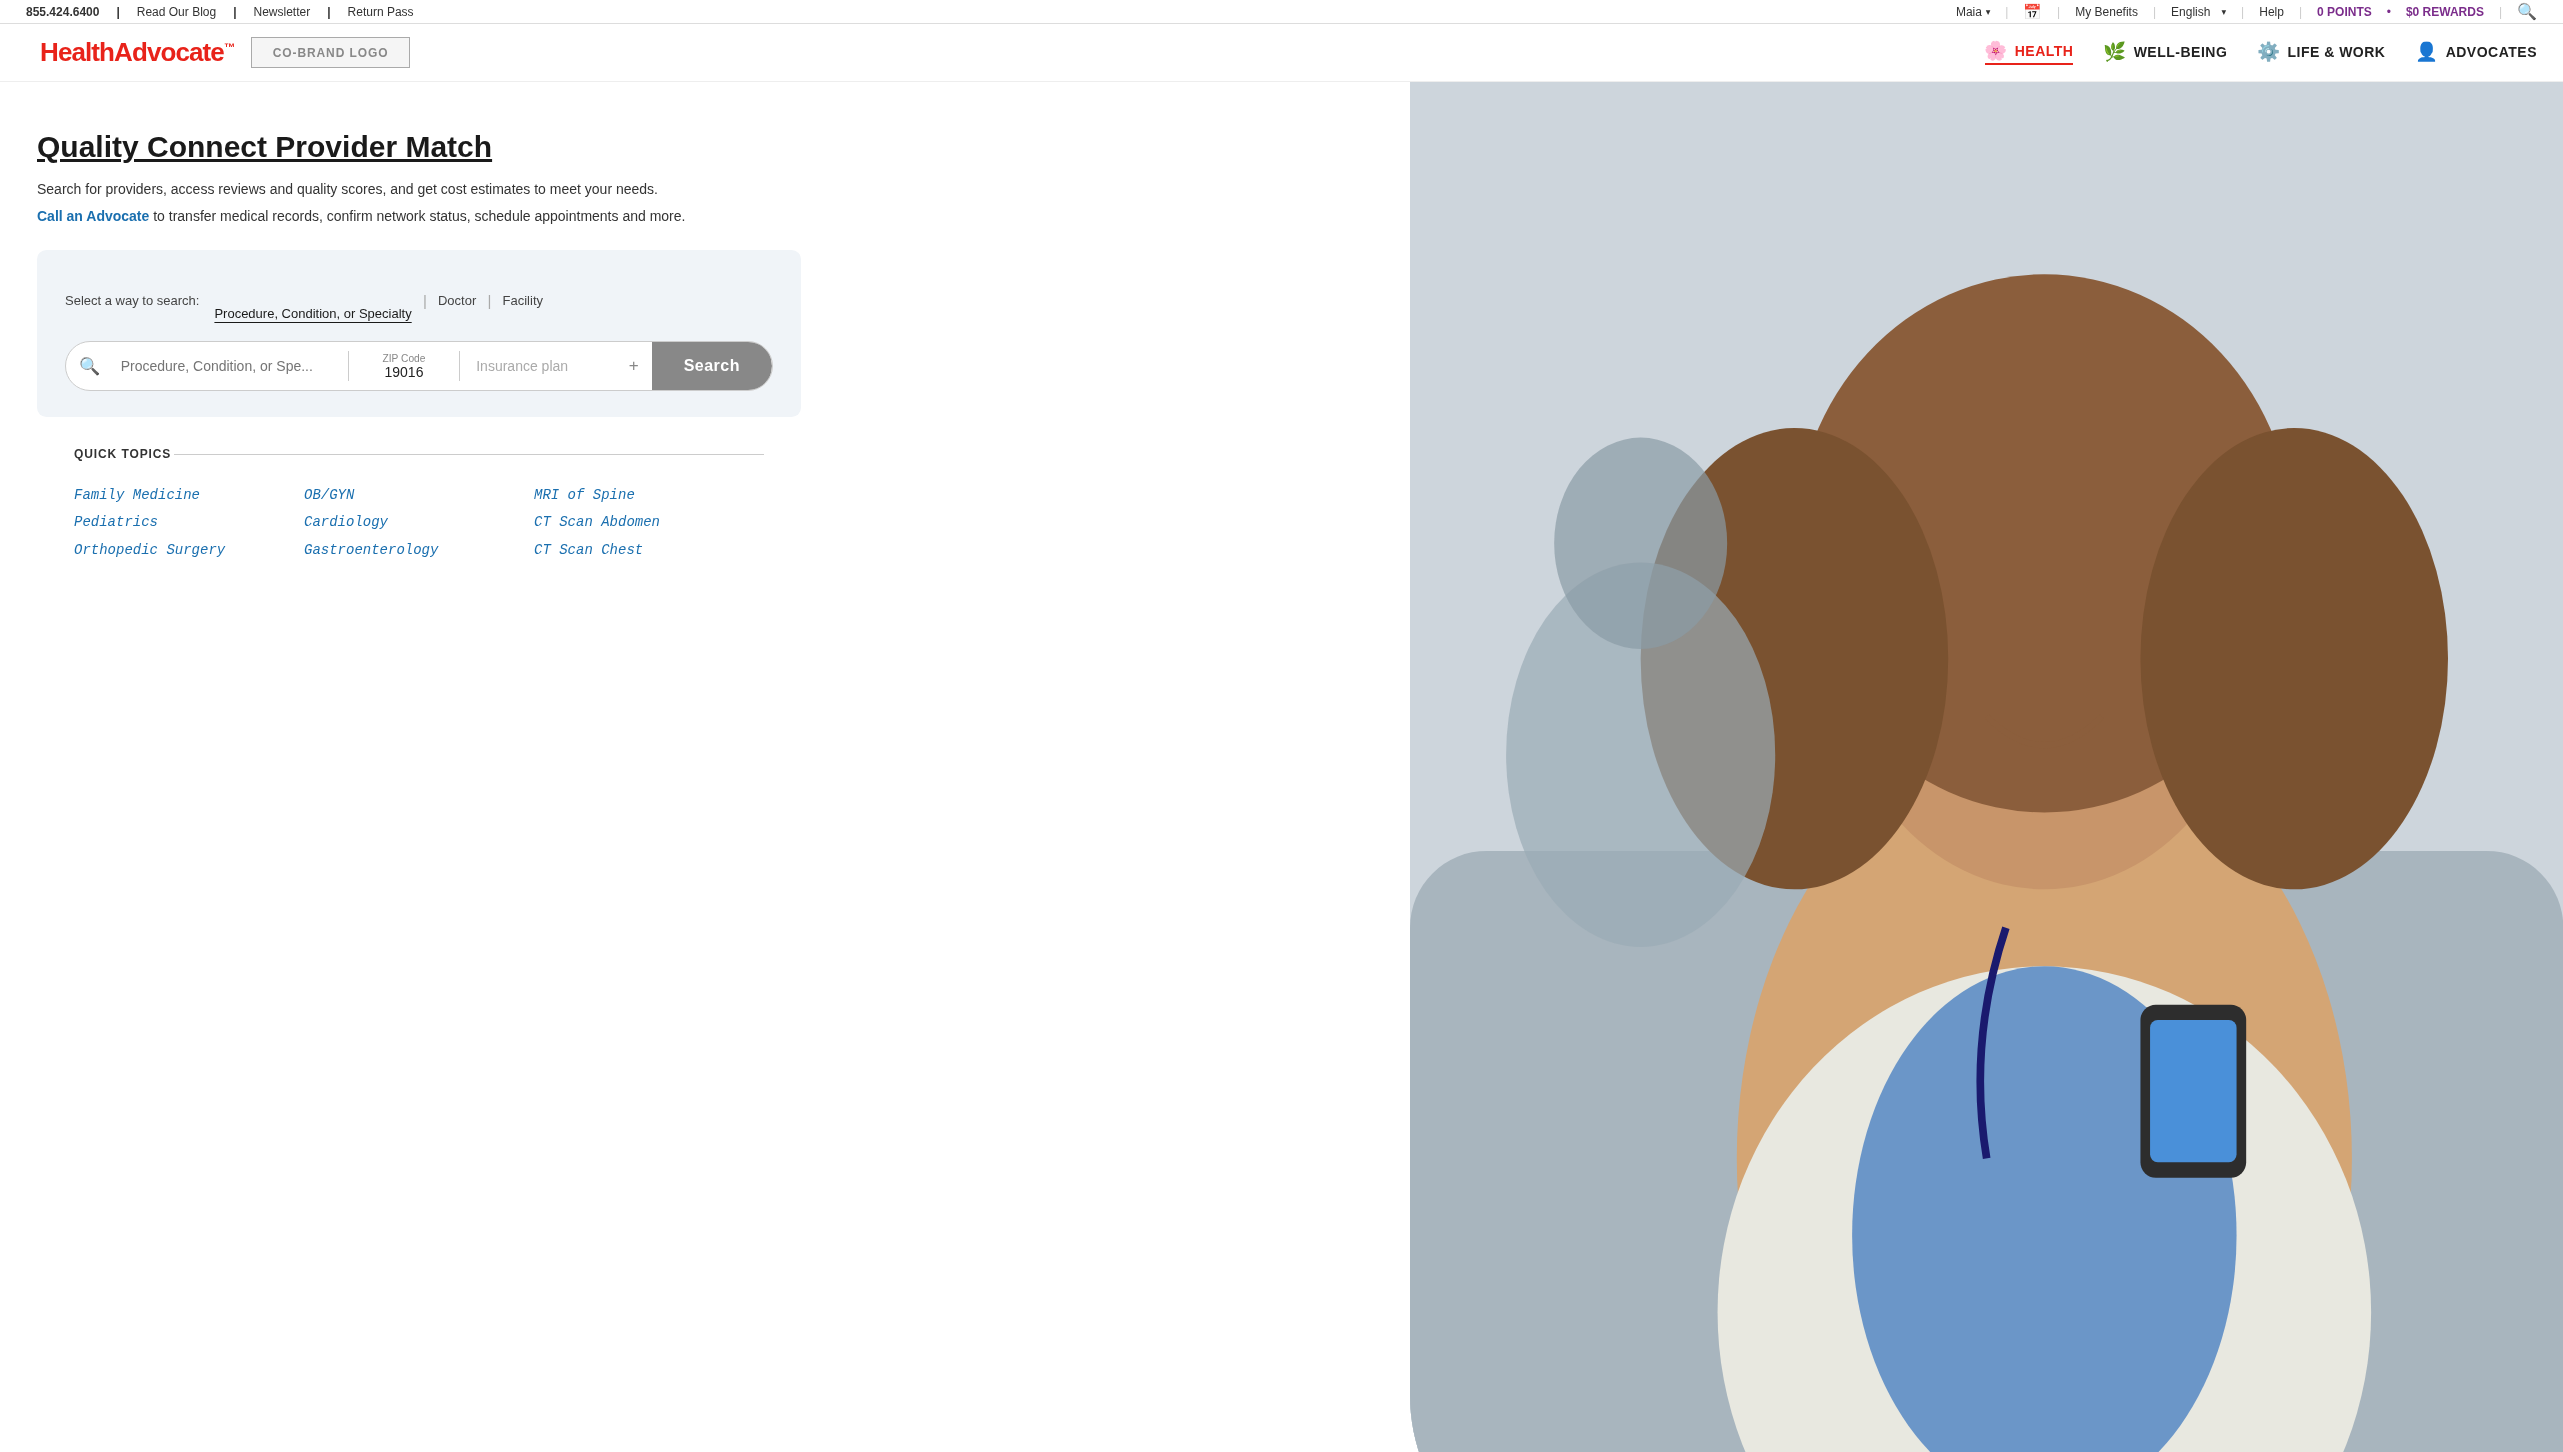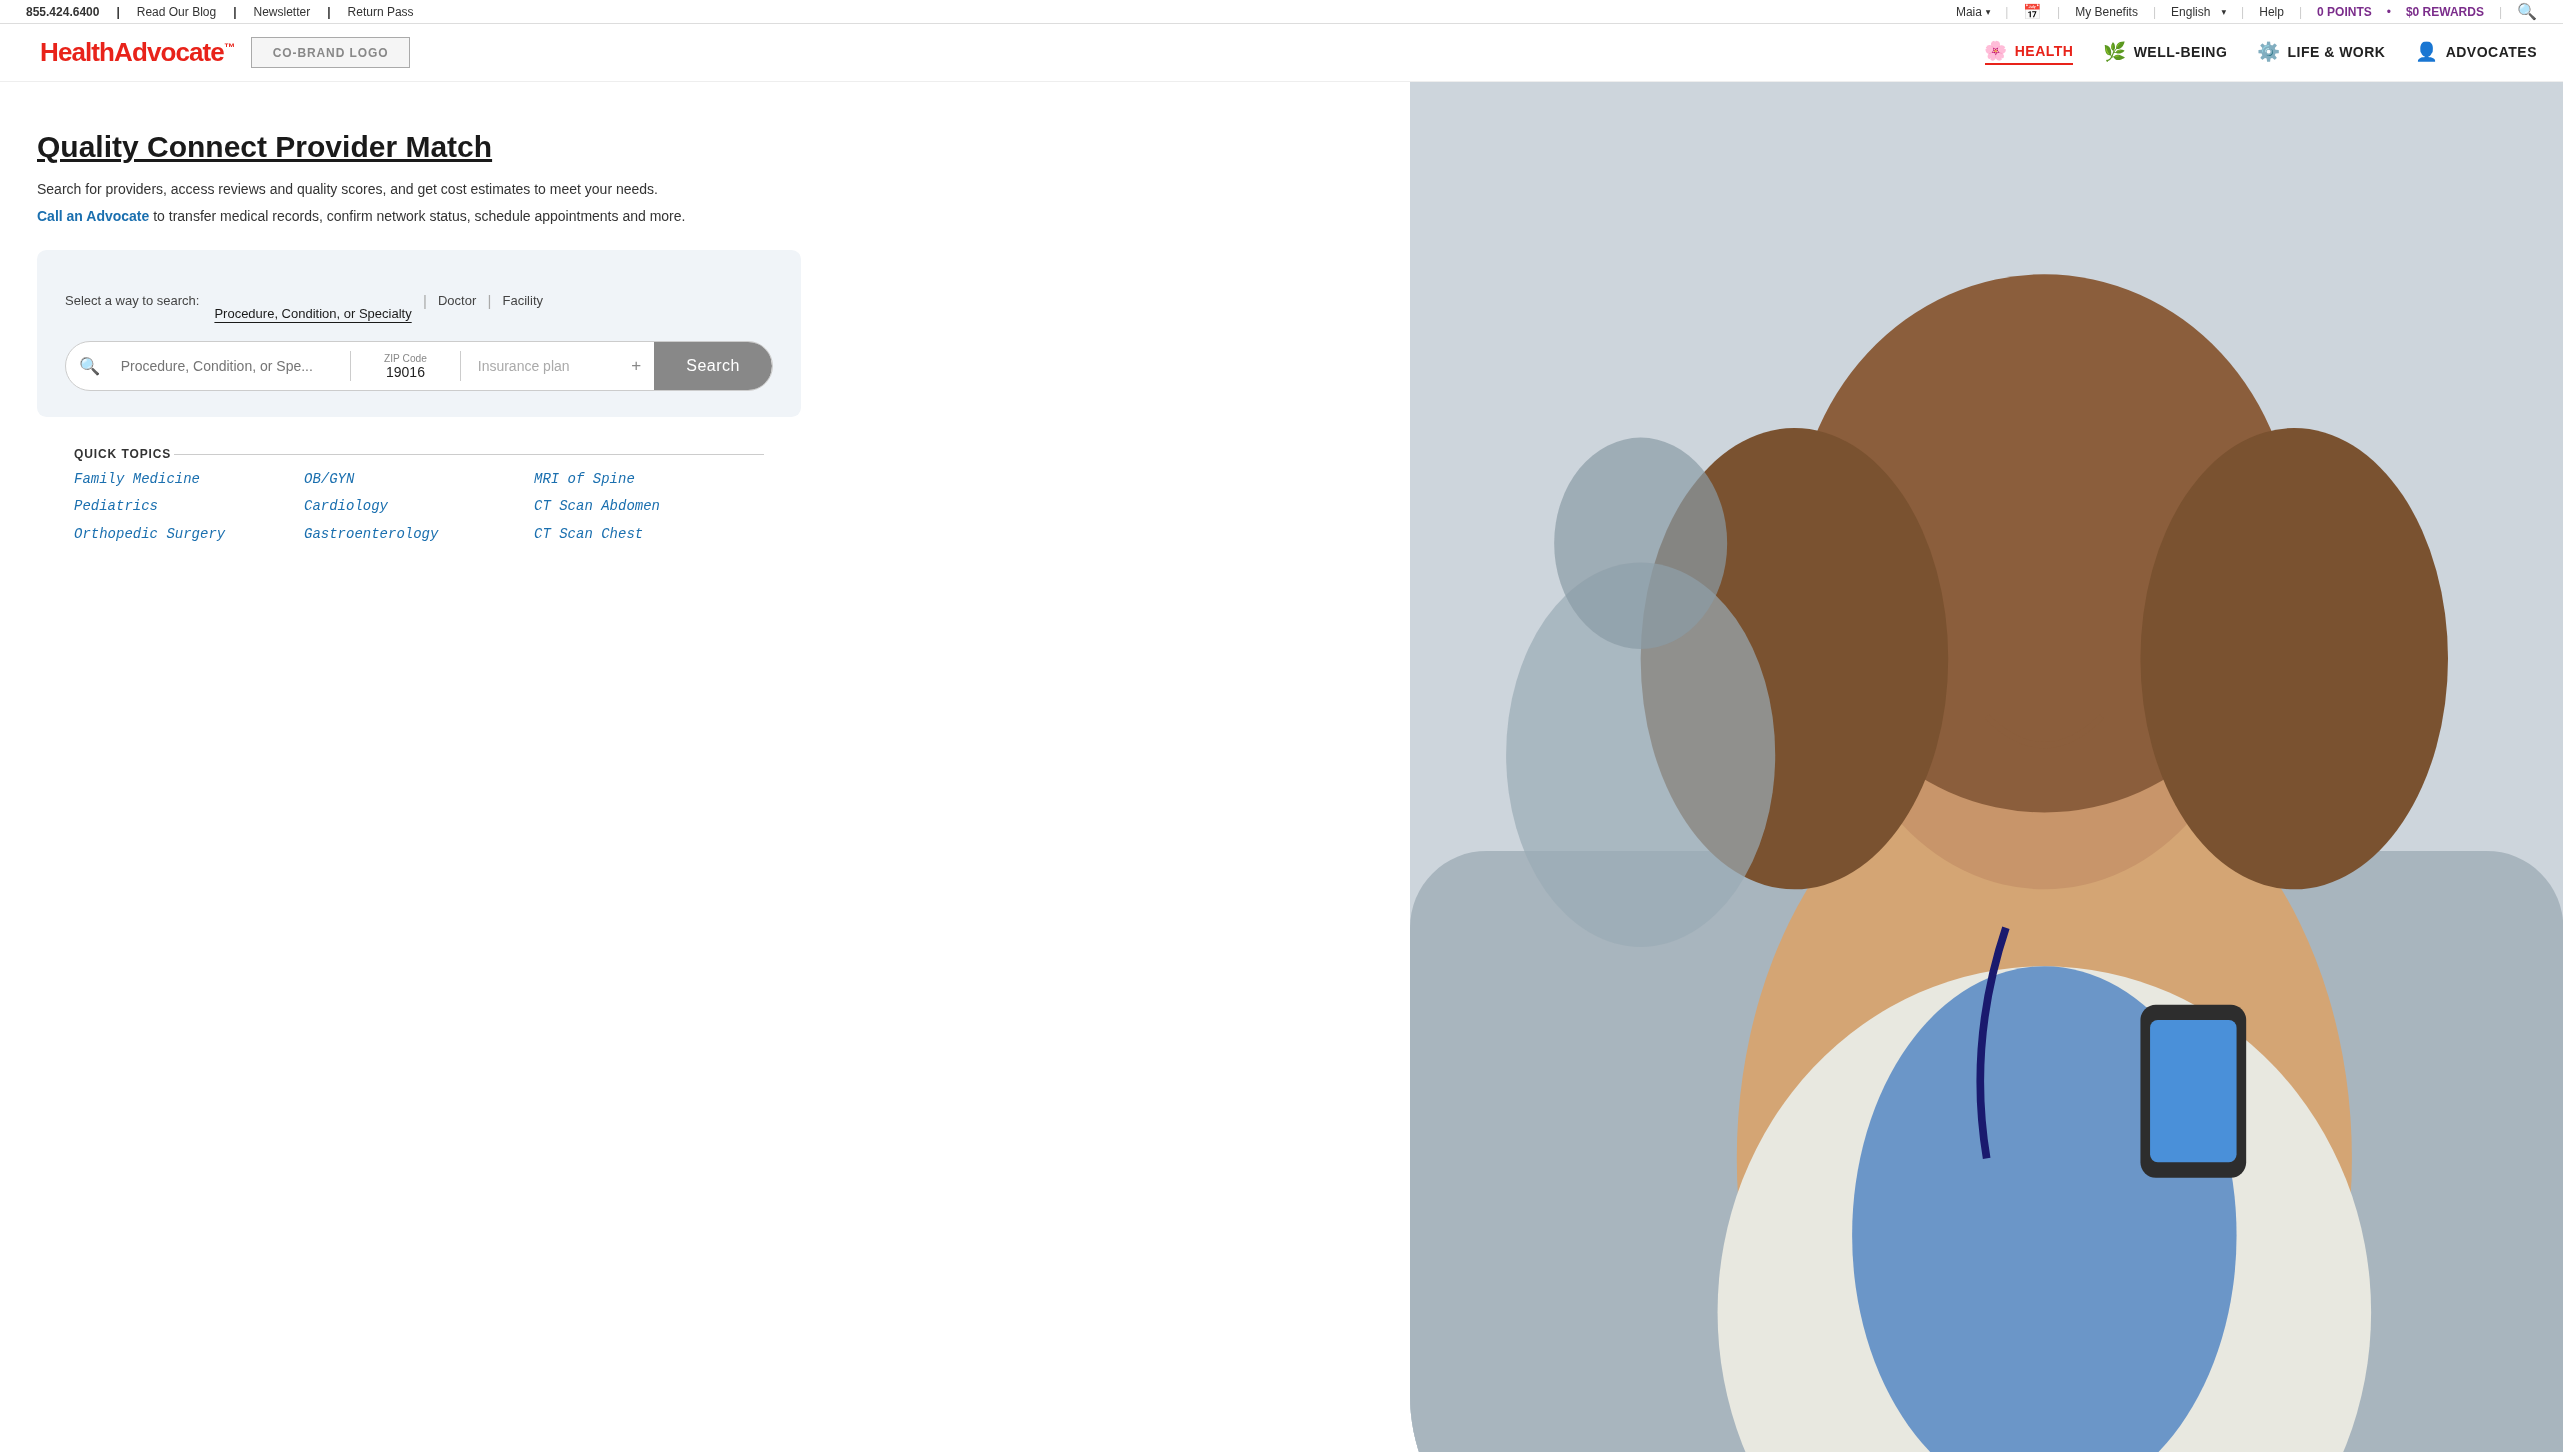--- a/index.html
+++ b/index.html
@@ -132,28 +132,28 @@
     .insurance-text { font-size: 14px; color: #aaa; flex: 1; }
     .plus-icon { color: #888; font-size: 17px; cursor: pointer; }
     .search-btn {
       background: #888;
       color: #fff;
       border: none;
       border-radius: 0 47px 47px 0;
       height: 66px;
       padding: 0 32px;
       font-size: 16px;
-      font-weight: 400;
+      font-weight: 700;
       cursor: pointer;
       letter-spacing: 0.5px;
     }
 
     
     .quick-topics { padding: 30px 37px 28px 37px; max-width: 764px; }
-    .quick-topics-header { display: flex; align-items: center; gap: 3px; margin-bottom: 10px; }
+    .quick-topics-header { display: flex; align-items: center; gap: 3px; margin-bottom: 26px; }
     .quick-topics-title { font-size: 12px; font-weight: 700; color: #333; letter-spacing: 0.9px; white-space: nowrap; }
     .quick-topics-line { flex: 1; height: 0.9px; background: #ccc; }
     .quick-topics-grid { display: grid; grid-template-columns: repeat(3, 1fr); gap: 11.2px 0; font-family: Liberation Mono, monospace; }
     .quick-topic-link { color: #1a6faf; font-size: 14px; text-decoration: none; font-style: italic; }
   </style>
 </head>
 <body>
 
 <div class="top-bar">
   <div class="top-bar-left">

